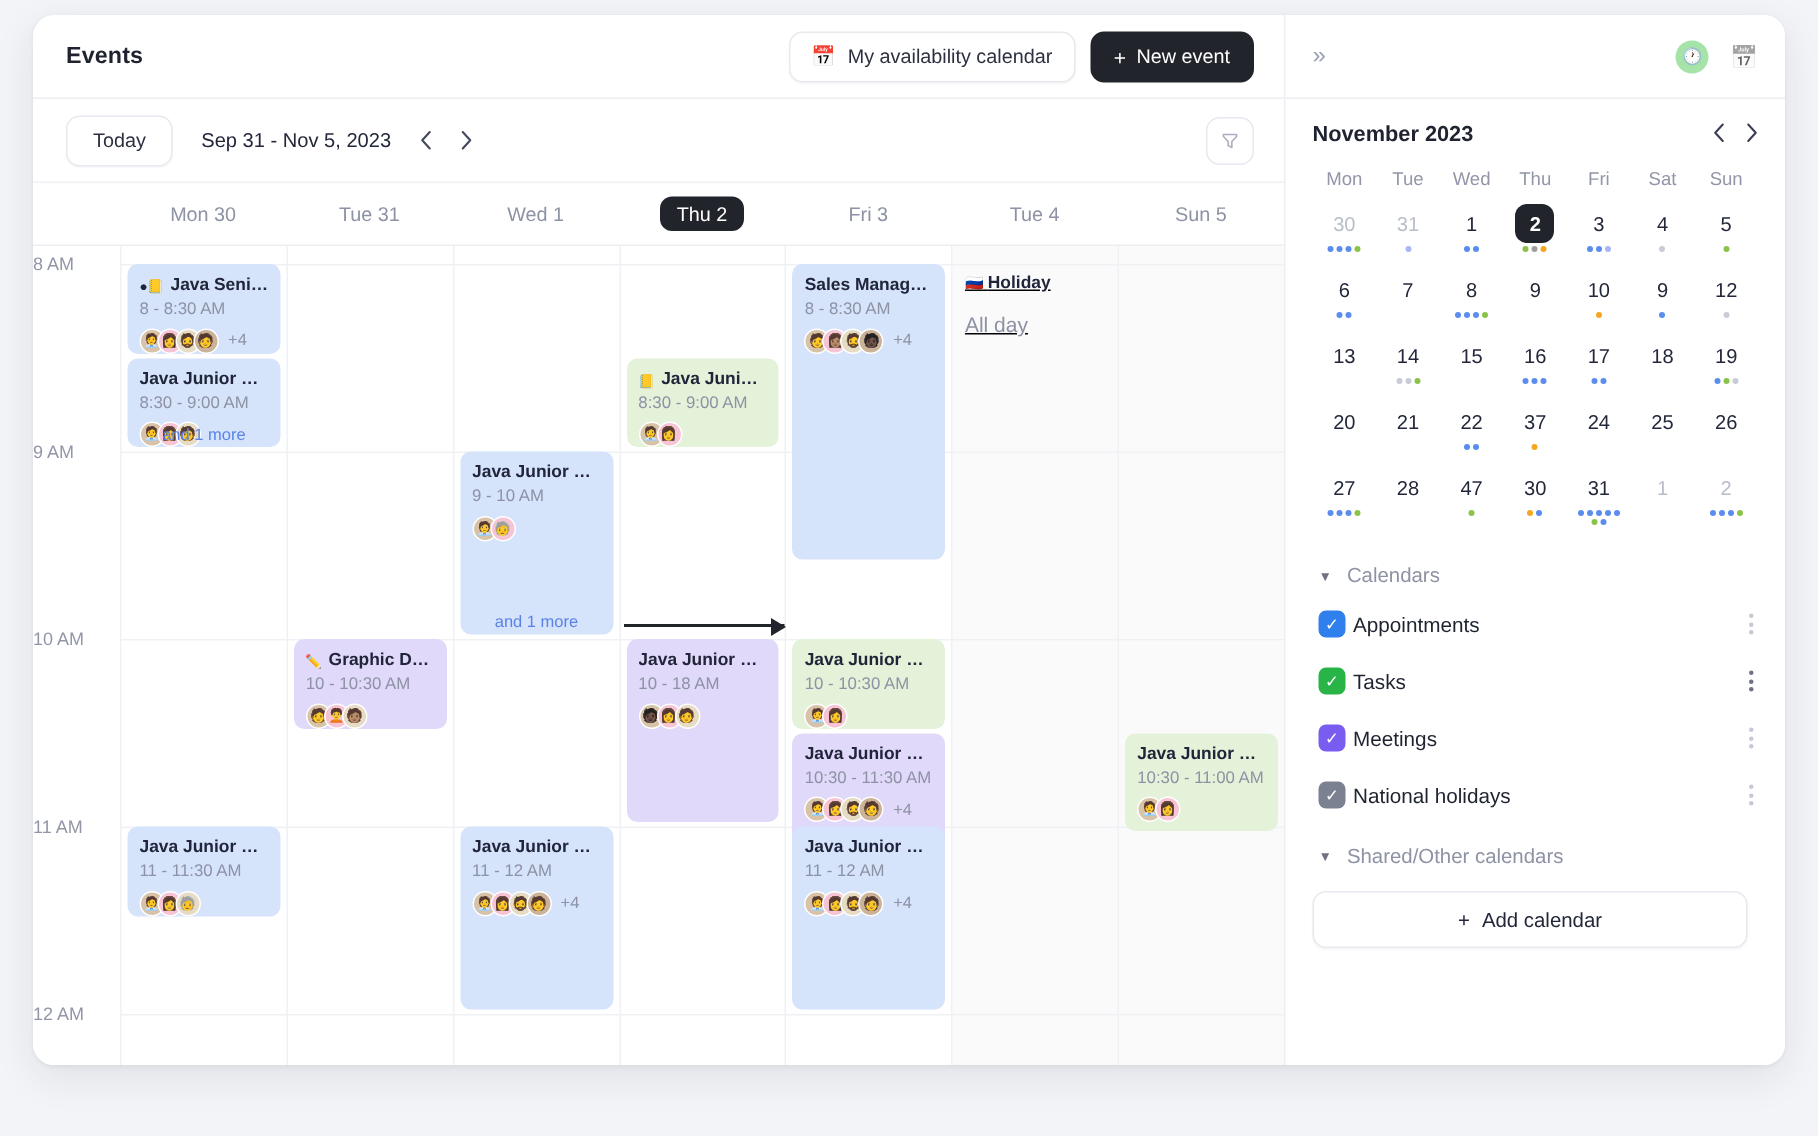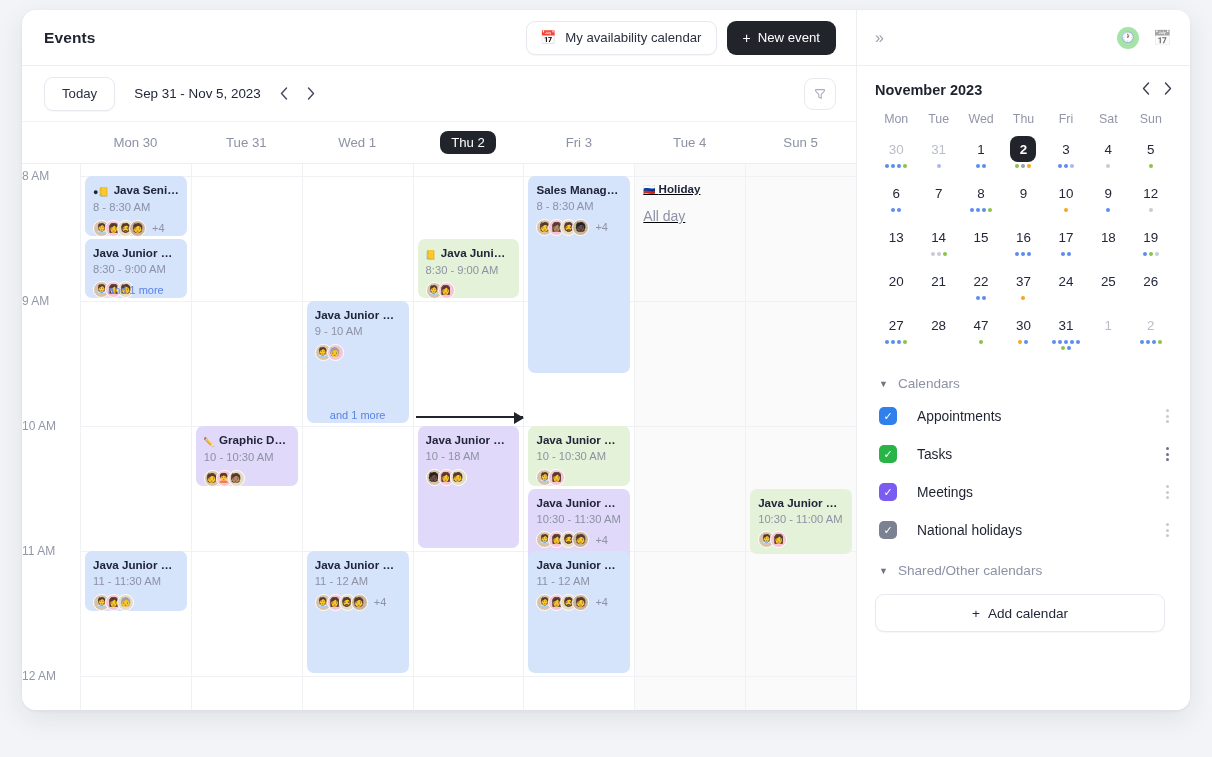--- a/index.html
+++ b/index.html
@@ -200,21 +200,21 @@
   .cal-section { padding: 10px 18px 0; }
   .sec-head { display: flex; align-items: center; gap: 10px; padding: 6px 0 6px 4px; cursor: pointer; }
   .sec-tri { color: #6f7485; font-size: 9px; }
   .sec-label { font-size: 13.6px; color: #8d92a4; text-align: right; }
   .cal-row { display: flex; align-items: center; padding: 9px 0 9px 4px; }
   .cbx {
     width: 18px; height: 18px; border-radius: 5px;
     display: flex; align-items: center; justify-content: center;
     color: #fff; font-size: 11px; cursor: pointer; flex: 0 0 18px;
   }
-  .cal-name { margin-left: 20px; font-size: 13.8px; color: #1f2330; }
+  .cal-name { margin-left: 5px; font-size: 13.8px; color: #1f2330; }
   .kebab { margin-left: auto; display: flex; flex-direction: column; gap: 2.5px; cursor: pointer; padding: 3px; }
   .kebab i { width: 3px; height: 3px; border-radius: 50%; background: #c7cad4; display: block; }
   .kebab.dark i { background: #6f7485; }
 
   .add-cal {
     margin: 10px 18px 0; height: 38px; width: 290px;
     border: 1px solid #e7e9ef; border-radius: 9px; background: #fff;
     display: flex; align-items: center; justify-content: center; gap: 8px;
     font-size: 13.6px; color: #23273a; cursor: pointer; font-weight: 500;
     box-shadow: 0 1px 1.5px rgba(20,24,40,.04);

